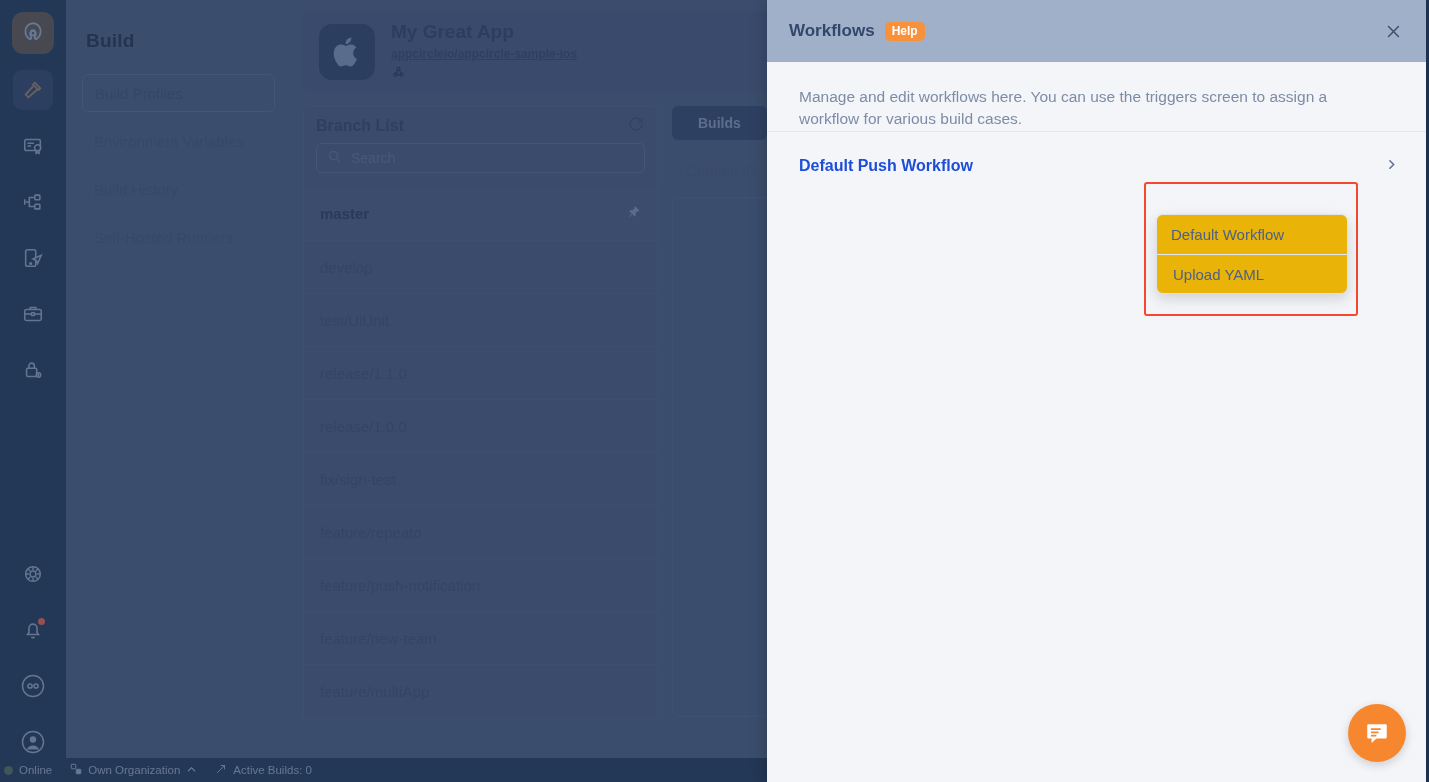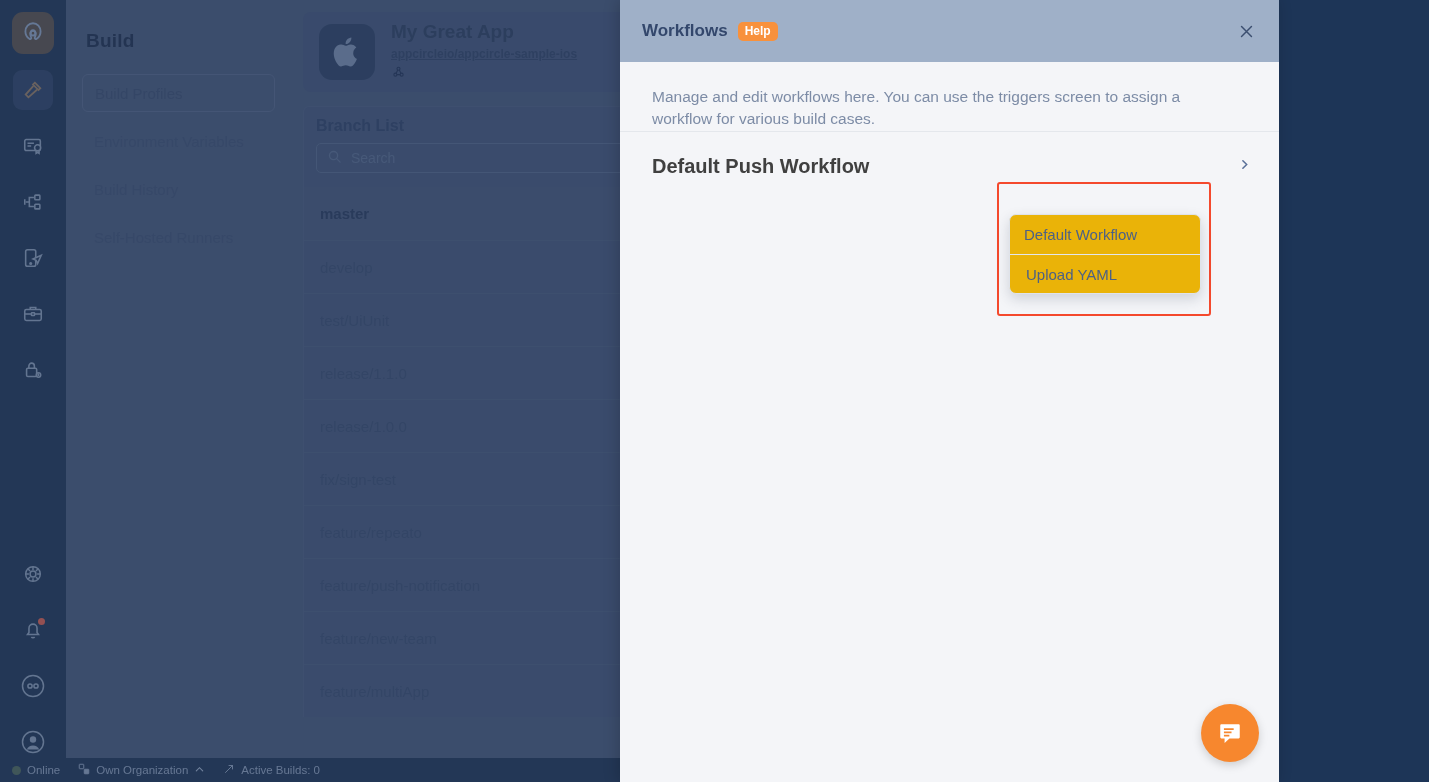--- a/index.html
+++ b/index.html
@@ -2,21 +2,21 @@
 <html><head>
 <meta charset="utf-8">
 <style>
   * { box-sizing: border-box; margin: 0; padding: 0; }
   html, body {
     width: 1429px; height: 782px;
     overflow: hidden;
     font-family: "Liberation Sans", sans-serif;
     background: #1d3557;
   }
-  #root { position: relative; width: 1279px; height: 782px; }
+  #root { position: relative; width: 1426px; height: 782px; }
 
   
   .app-bg { position: absolute; inset: 0; display: flex; background: #f4f5f7; }
 
   .icon-rail {
     width: 66px; height: 782px;
     background: #1b3252;
     display: flex; flex-direction: column; align-items: center;
     flex: 0 0 66px;
   }
@@ -111,21 +111,21 @@
   .tab-btn {
     background: #2f4369; color: #8195b4; font-size: 14px; font-weight: bold;
     border-radius: 6px; padding: 9px 26px;
   }
   .table-head { margin-top: 22px; font-size: 15px; color: #42567a; padding-left: 14px; }
   .table-body { margin-top: 18px; height: 520px; background: #455a7d; border-radius: 6px; border: 1px solid #4d6184;}
 
   .statusbar {
     position: absolute; left: 0; bottom: 0; width: 770px; height: 24px;
     background: #1b3252; display: flex; align-items: center; gap: 18px;
-    padding-left: 12px; font-size: 11.5px; color: #93a6c2;
+    padding-left: 4px; font-size: 11.5px; color: #93a6c2;
   }
   .statusbar .seg { display: flex; align-items: center; gap: 6px; }
   .online-dot { width: 9px; height: 9px; border-radius: 50%; background: #4f6b58; }
 
   
   .scrim { position: absolute; inset: 0; background: rgba(46,62,92,0.45); }
 
   
   .drawer {
     position: absolute; right: 0; top: 0;
@@ -165,21 +165,21 @@
     border: 1.5px solid #f47c30; color: #f47c30; background: transparent;
     border-radius: 16px; font-size: 14px; font-weight: bold;
     padding: 5px 14px; display: flex; align-items: center; gap: 7px;
     cursor: pointer; font-family: "Liberation Sans", sans-serif;
   }
 
   .wf-row {
     height: 70px; border-top: 1px solid #e4e7ec;
     display: flex; align-items: center; justify-content: space-between;
     padding: 0 28px 0 32px;
-    font-size: 20px; font-weight: bold; color: #404040;
+    font-size: 16px; font-weight: bold; color: #1d4ed8;
     cursor: pointer; background: #f4f5f8;
   }
   .chev { color: #5a7099; font-size: 17px; font-weight: bold; }
 
   
   .highlight-box {
     position: absolute; left: 377px; top: 120px;
     width: 214px; height: 134px;
     border: 2px solid #f4492d; border-radius: 3px;
     pointer-events: none;

